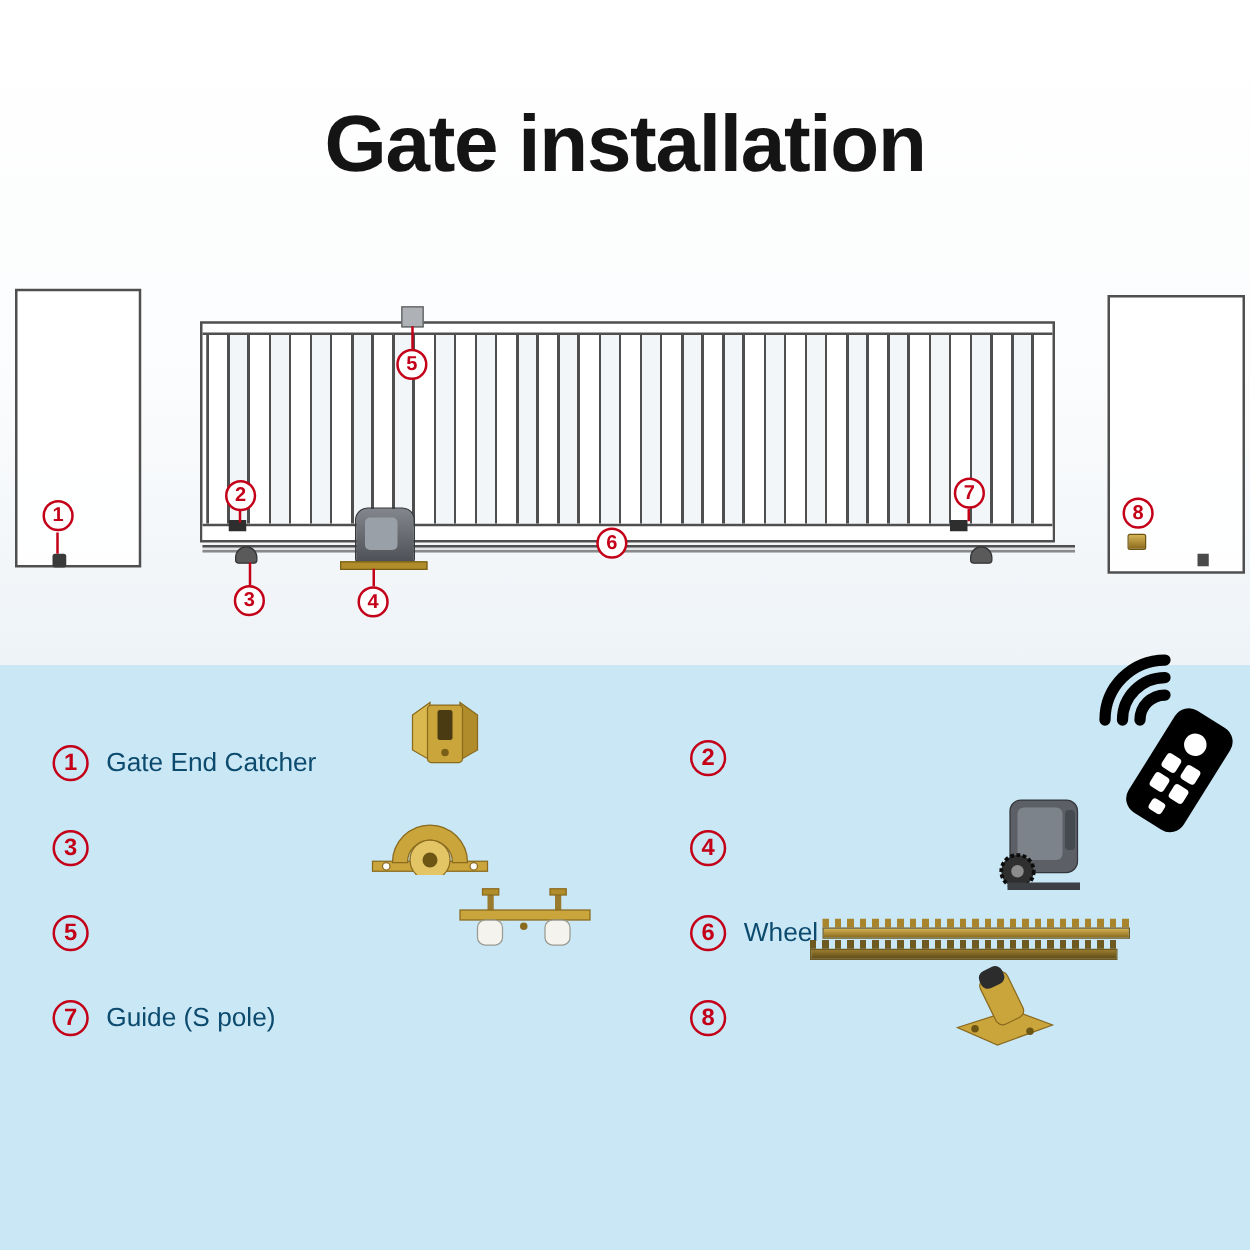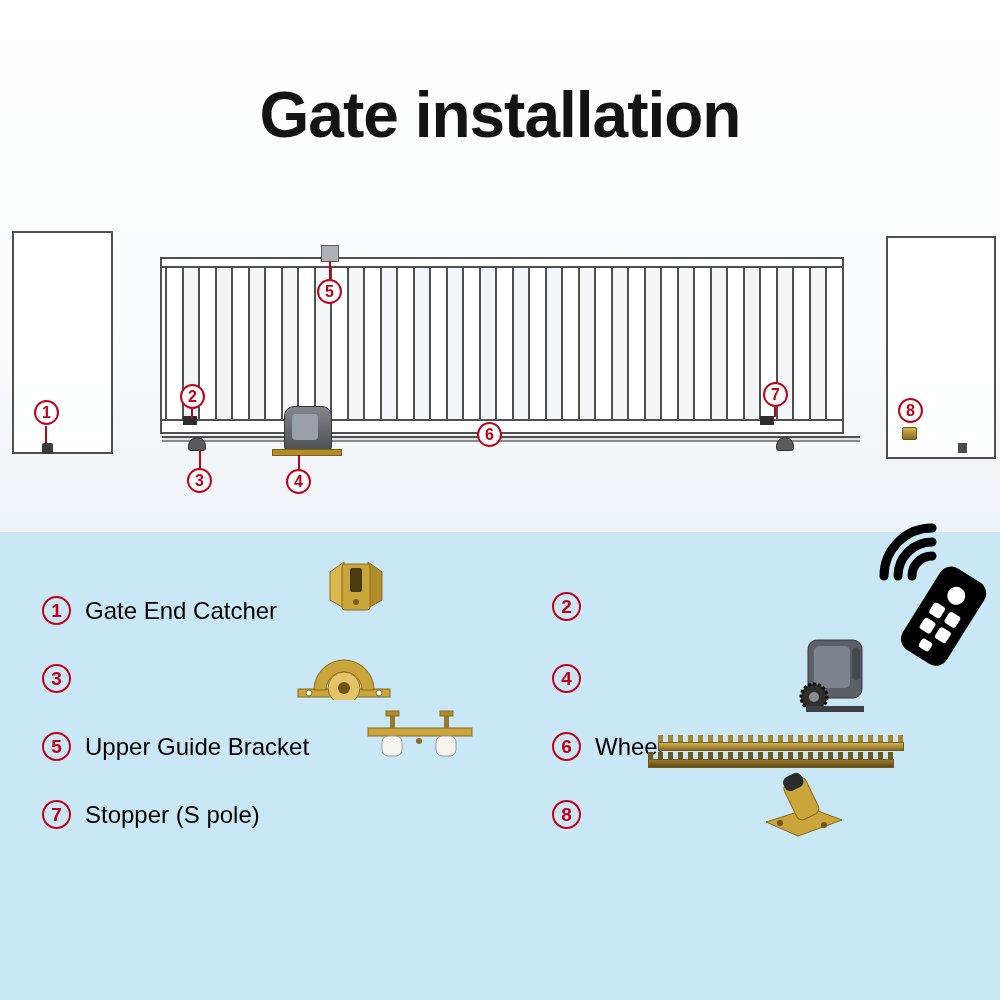--- a/index.html
+++ b/index.html
@@ -59,21 +59,21 @@
   .callout { position:absolute; width:25px; height:25px; border:2px solid #c40018; border-radius:50%;
              background:#fff; color:#c40018; font-size:16px; font-weight:700;
              display:flex; align-items:center; justify-content:center; z-index:5; }
 
   
   .legend { position:absolute; left:0; top:532px; width:1000px; height:468px; background:#c9e7f5; }
   .legend-item { position:absolute; display:flex; align-items:center; gap:14px; }
   .lnum { width:29px; height:29px; border:2px solid #c40018; border-radius:50%; flex:0 0 auto;
           color:#c40018; font-size:19px; font-weight:700;
           display:flex; align-items:center; justify-content:center; }
-  .llabel { font-size:24px; color:#000000; }
+  .llabel { font-size:21px; color:#0c4a6e; }
 
   .li-1 { left:42px;  top:64px; }
   .li-2 { left:552px; top:60px; }
   .li-3 { left:42px;  top:132px; }
   .li-4 { left:552px; top:132px; }
   .li-5 { left:42px;  top:200px; }
   .li-6 { left:552px; top:200px; }
   .li-7 { left:42px;  top:268px; }
   .li-8 { left:552px; top:268px; }
 
@@ -156,29 +156,28 @@
       <span class="lnum">2</span>
     </div>
     <div class="legend-item li-3">
       <span class="lnum">3</span>
     </div>
     <div class="legend-item li-4">
       <span class="lnum">4</span>
     </div>
     <div class="legend-item li-5">
       <span class="lnum">5</span>
-      <span class="llabel">Upper Guide Bracket</span>
     </div>
     <div class="legend-item li-6">
       <span class="lnum">6</span>
       <span class="llabel">Wheel</span>
     </div>
     <div class="legend-item li-7">
       <span class="lnum">7</span>
-      <span class="llabel">Stopper (S pole)</span>
+      <span class="llabel">Guide (S pole)</span>
     </div>
     <div class="legend-item li-8">
       <span class="lnum">8</span>
     </div>
 
     <svg class="licon icon-catcher" viewBox="0 0 60 58">
       <path d="M4 14 L18 4 L18 50 L4 42 Z" fill="#d9b84f" stroke="#8a6a1d"></path>
       <path d="M56 14 L42 4 L42 50 L56 42 Z" fill="#b08c2a" stroke="#8a6a1d"></path>
       <rect x="16" y="6" width="28" height="46" rx="3" fill="#caa53c" stroke="#8a6a1d"></rect>
       <rect x="24" y="10" width="12" height="24" rx="2" fill="#4a3b12"></rect>

